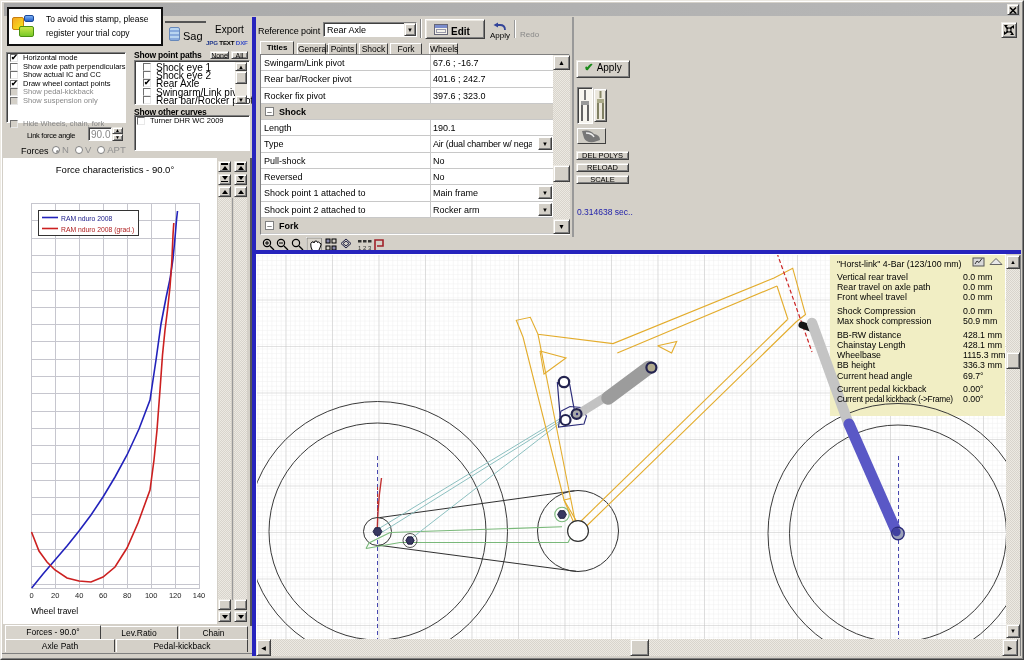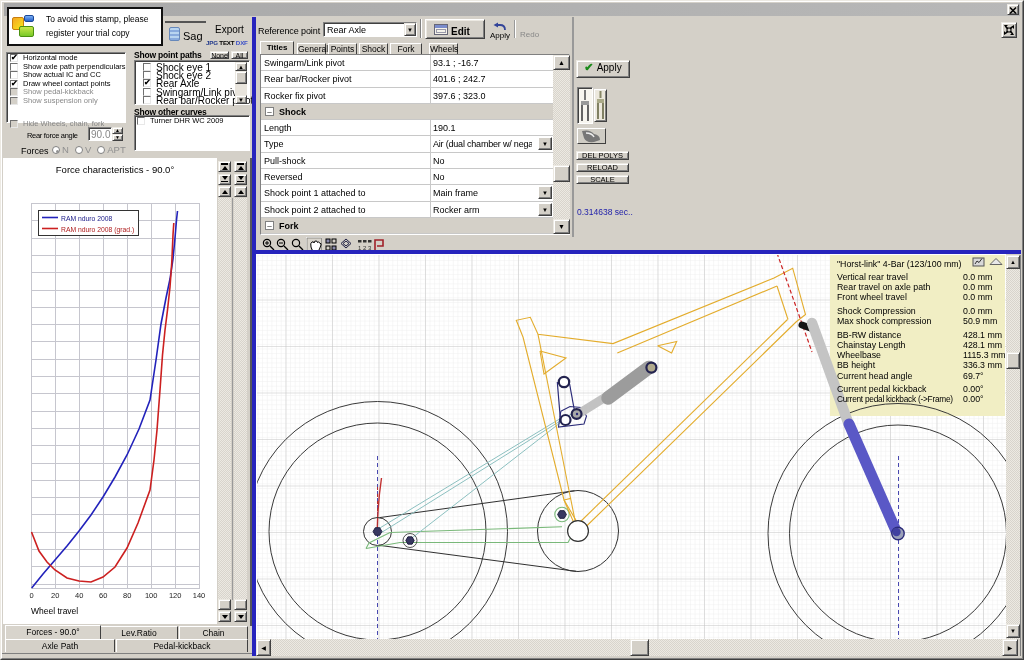--- a/index.html
+++ b/index.html
@@ -78,21 +78,21 @@
 <div style="position:relative;height:8.5px;">
       <span class="ck ckdis"></span>
       <span class="lb gray">Show suspension only</span>
     </div>
 <div style="position:relative;height:8.5px;margin-top:15px;">
       <span class="ck ckdis"></span>
       <span class="lb gray">Hide Wheels, chain, fork</span>
     </div>
 </div>
 
-<div class="abs" style="left:27px;top:131px;font-size:7.5px;letter-spacing:-0.3px;">Rear force angle</div>
+<div class="abs" style="left:27px;top:131px;font-size:7.5px;letter-spacing:-0.3px;">Link force angle</div>
 <div class="abs sunken" style="left:88px;top:127px;width:24px;height:14px;"><span class="gray" style="font-size:10px;padding-left:2px;">90.0</span></div>
 <div class="abs btn" style="left:112px;top:127px;width:11px;height:7px;font-size:5px;line-height:5px;">▲</div>
 <div class="abs btn" style="left:112px;top:134px;width:11px;height:7px;font-size:5px;line-height:5px;">▼</div>
 
 <div class="abs" style="left:21px;top:146px;font-size:9px;">Forces</div>
 <div id="radios" class="abs" style="left:52px;top:144px;font-size:9.5px;color:#909090;">
 <span class="rad raddot"></span><span style="margin:0 6px 0 2px;">N</span><span class="rad"></span><span style="margin:0 6px 0 2px;">V</span><span class="rad"></span><span style="margin-left:2px;">APT</span>
 </div>
 
 <div class="abs" style="left:134px;top:50px;font-size:8.5px;font-weight:bold;letter-spacing:-0.2px;">Show point paths</div>
@@ -270,21 +270,21 @@
 <div class="tab" style="left:131px;top:2px;width:32px;height:11px;line-height:10px;">Fork</div>
 <div class="tab" style="left:170px;top:2px;width:29px;height:11px;line-height:10px;">Wheels</div>
 <div class="tab" style="left:1px;top:0px;width:34px;height:24px;line-height:12px;font-size:8px;font-weight:bold;">Titles</div>
 </div>
 
 <div id="pgrid" class="abs" style="left:260px;top:54px;width:310px;height:181px;border:1px solid;border-color:#808080 #fff #fff #808080;background:#fff;">
 <div id="pgridrows" class="abs" style="left:0px;top:0px;width:292px;height:179px;font-size:9px;">
 <div class="abs" style="left:169px;top:0px;width:1px;height:179px;background:#c8c8c8;"></div>
 <div class="prow">
         <span class="plab">Swingarm/Link pivot</span>
-        <span class="pval">93.1 ; -16.7</span>
+        <span class="pval">67.6 ; -16.7</span>
       </div>
 <div class="prow">
         <span class="plab">Rear bar/Rocker pivot</span>
         <span class="pval">401.6 ; 242.7</span>
       </div>
 <div class="prow">
         <span class="plab">Rocker fix pivot</span>
         <span class="pval">397.6 ; 323.0</span>
       </div>
 <div class="prow phdr">

